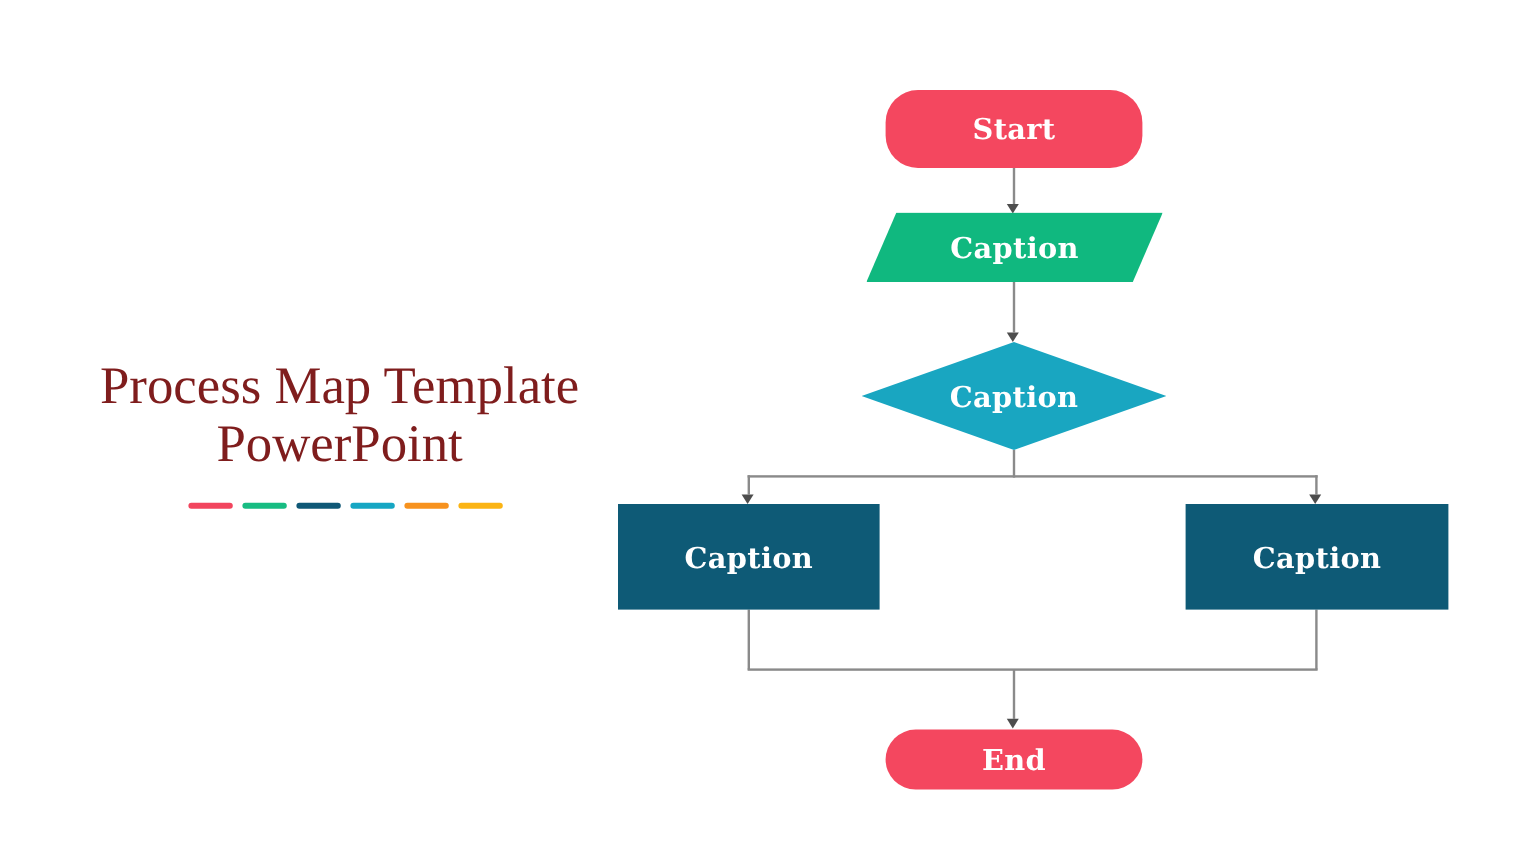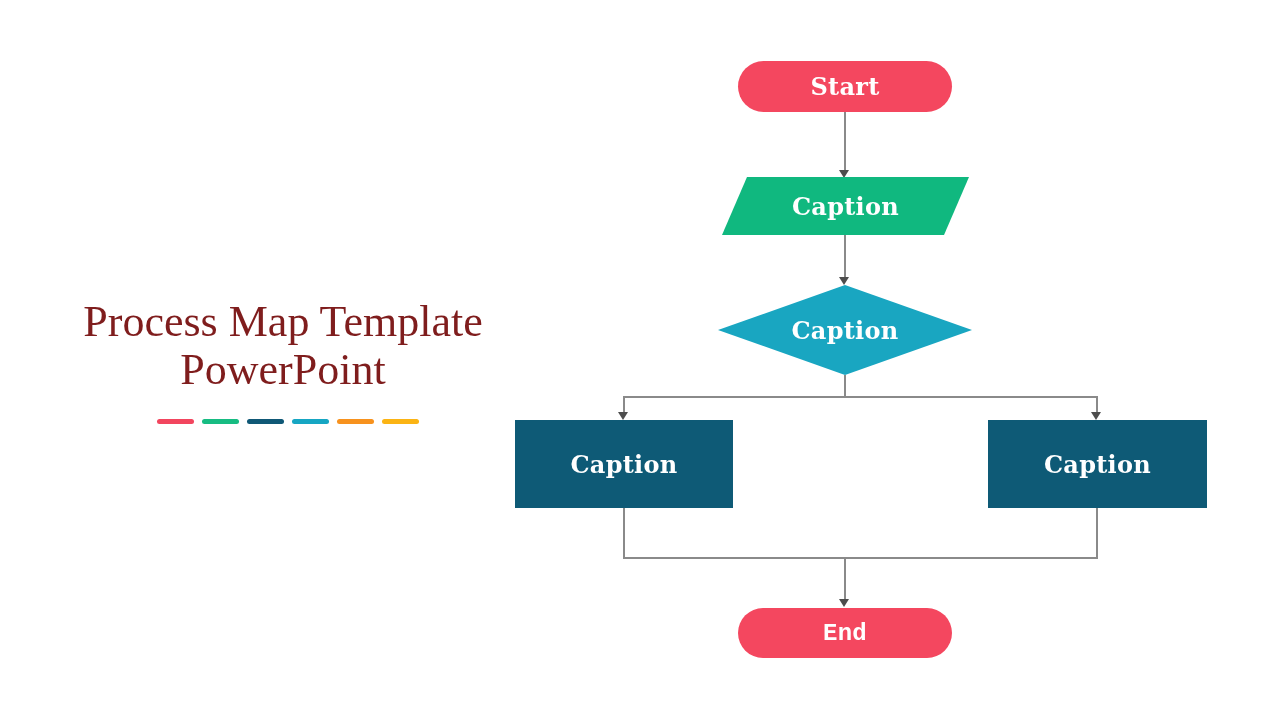--- a/index.html
+++ b/index.html
@@ -14,21 +14,21 @@
   .dash{width:37px;height:5px;border-radius:2.5px;display:inline-block;}
 
   
   .node{position:absolute;display:flex;align-items:center;justify-content:center;
         color:#ffffff;font-family:"DejaVu Serif","Liberation Serif",serif;
         font-weight:700;font-size:24px;letter-spacing:0.3px;}
   .pill{border-radius:27px;}
   .para{clip-path:polygon(25px 0%,100% 0%,calc(100% - 25px) 100%,0% 100%);}
   .diamond{clip-path:polygon(50% 0%,100% 50%,50% 100%,0% 50%);}
 
-  .node-start {left:738px;top:61px; width:214px;height:51px;}
+  .node-start {left:738px;top:75px; width:214px;height:65px;}
   .node-input {left:722px;top:177px;width:247px;height:58px;}
   .node-decision{left:718px;top:285px;width:254px;height:90px;}
   .node-left  {left:515px;top:420px;width:218px;height:88px;}
   .node-right {left:988px;top:420px;width:219px;height:88px;}
   .node-end   {left:738px;top:608px;width:214px;height:50px;}
 
   .line{position:absolute;}
   .head{position:absolute;width:0;height:0;
         border-left:5.5px solid transparent;border-right:5.5px solid transparent;
         border-top-width:8px;border-top-style:solid;}
@@ -96,17 +96,17 @@
   </div>
 
   <div class="node node-left" style="background-color: rgb(14, 90, 118);">
     <span>Caption</span>
   </div>
 
   <div class="node node-right" style="background-color: rgb(14, 90, 118);">
     <span>Caption</span>
   </div>
 
-  <div class="node pill node-end" style="background-color: rgb(244, 71, 95); font-family: Liberation Mono, monospace;">
+  <div class="node pill node-end" style="background-color: rgb(244, 71, 95);">
     <span>End</span>
   </div>
 
 </div>
 
 </body></html>

